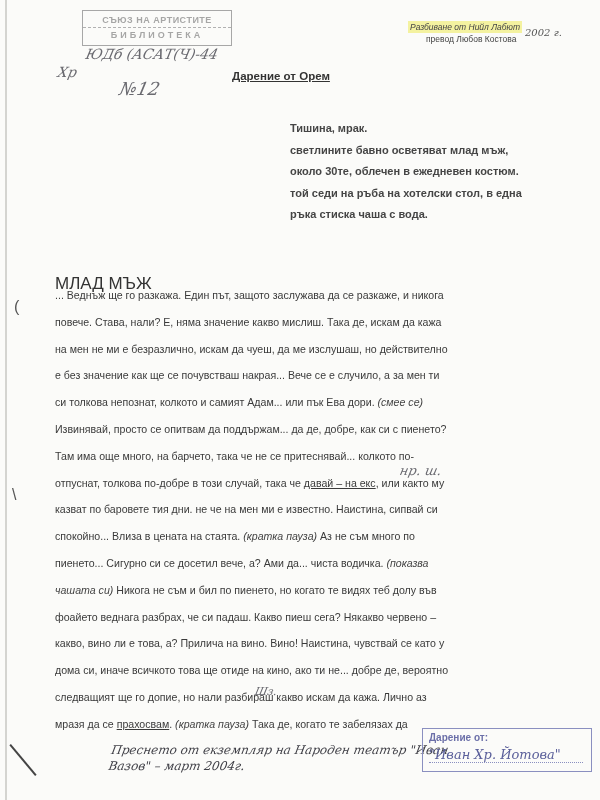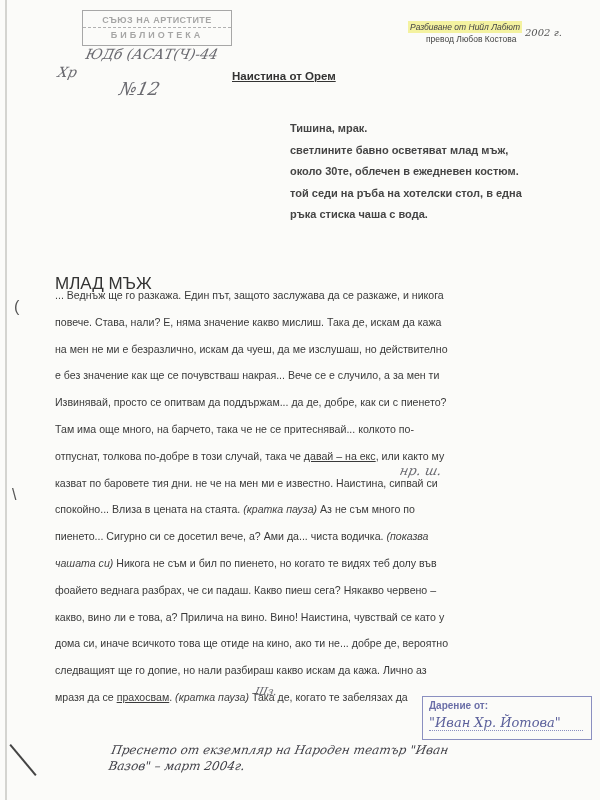--- a/index.html
+++ b/index.html
@@ -60,21 +60,21 @@
     .slash {
       position: absolute; left: 22px; top: 740px; width: 2px; height: 40px;
       background: #444; transform: rotate(-40deg);
     }
     .note {
       position: absolute; left: 110px; top: 742px; font-size: 12px; line-height: 16px;
       font-family: "DejaVu Serif", serif; font-style: italic; color: #3f3f46;
       transform: skewX(-10deg);
     }
     .donation {
-      position: absolute; left: 422px; top: 696px; width: 168px; height: 42px;
+      position: absolute; left: 422px; top: 728px; width: 168px; height: 42px;
       border: 1.5px solid #8a8fc0; color: #6b6fa8; font-size: 10px; font-weight: bold;
     }
     .donation .label { position: absolute; left: 6px; top: 3px; }
     .donation .name {
       position: absolute; left: 6px; top: 18px; width: 154px;
       border-bottom: 1px dotted #8a8fc0; font-family: "DejaVu Serif", serif;
       font-style: italic; font-size: 13px; font-weight: normal; color: #5a5f9a;
       white-space: nowrap;
     }
   </style>
@@ -92,37 +92,38 @@
   <div class="hand call-no">ЮДб (АСАТ(Ч)-44</div>
   <div class="hand hr-mark">Хр</div>
   <div class="hand n12">№12</div>
 
   <div class="credits">
     <span class="c1">Разбиване от Нийл Лабют</span><br>
     <span class="c2">превод Любов Костова</span>
   </div>
   <div class="year">2002 г.</div>
 
-  <div class="title">Наистина от Орем</div>
+  <div class="title">Дарение от Орем</div>
 
   <div class="stage-dir">
     <div>Тишина, мрак.</div>
     <div>светлините бавно осветяват млад мъж,</div>
     <div>около 30те, облечен в ежедневен костюм.</div>
     <div>той седи на ръба на хотелски стол, в една</div>
     <div>ръка стиска чаша с вода.</div>
   </div>
 
   <div class="speaker">МЛАД МЪЖ</div>
 
   <div class="body-text">
     <span class="line"><span>... Веднъж ще го разкажа. Един път, защото заслужава да се разкаже, и никога</span></span>
     <span class="line"><span>повече. Става, нали? Е, няма значение какво мислиш. Така де, искам да кажа</span></span>
     <span class="line"><span>на мен не ми е безразлично, искам да чуеш, да ме изслушаш, но действително</span></span>
     <span class="line"><span>е без значение как ще се почувстваш накрая... Вече се е случило, а за мен ти</span></span>
+    <span class="line"><span>си толкова непознат, колкото и самият Адам... или пък Ева дори. </span><i>(смее се)</i></span>
     <span class="line"><span>Извинявай, просто се опитвам да поддържам... да де, добре, как си с пиенето?</span></span>
     <span class="line"><span>Там има още много, на барчето, така че не се притеснявай... колкото по-</span></span>
     <span class="line"><span>отпуснат, толкова по-добре в този случай, така че </span><span class="ul">давай – на екс</span><span>, или както му</span></span>
     <span class="line"><span>казват по баровете тия дни. не че на мен ми е известно. Наистина, сипвай си</span></span>
     <span class="line"><span>спокойно... Влиза в цената на стаята. </span><i>(кратка пауза)</i><span> Аз не съм много по</span></span>
     <span class="line"><span>пиенето... Сигурно си се досетил вече, а? Ами да... чиста водичка. </span><i>(показва</i></span>
     <span class="line"><i>чашата си)</i><span> Никога не съм и бил по пиенето, но когато те видях теб долу във</span></span>
     <span class="line"><span>фоайето веднага разбрах, че си падаш. Какво пиеш сега? Някакво червено –</span></span>
     <span class="line"><span>какво, вино ли е това, а? Прилича на вино. Вино! Наистина, чувствай се като у</span></span>
     <span class="line"><span>дома си, иначе всичкото това ще отиде на кино, ако ти не... добре де, вероятно</span></span>

